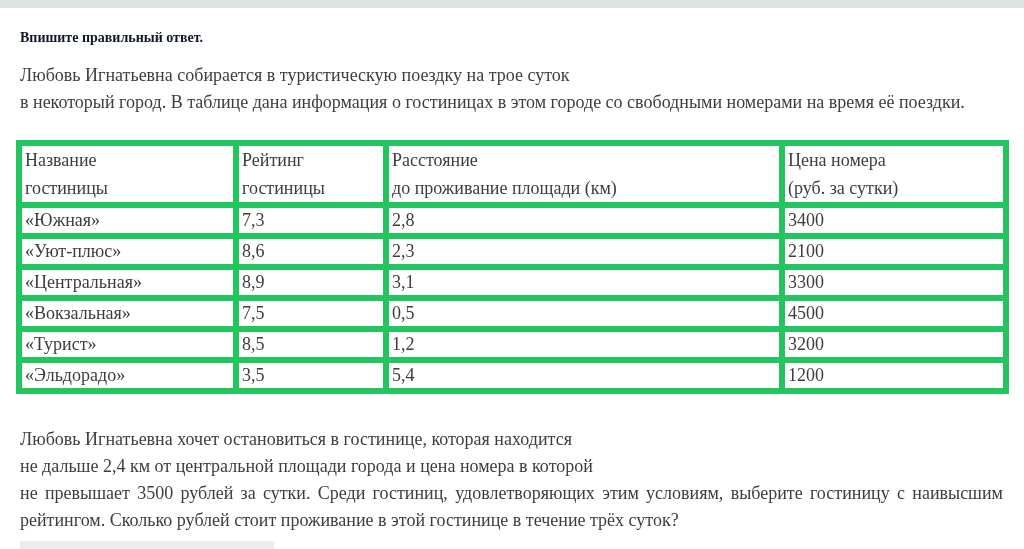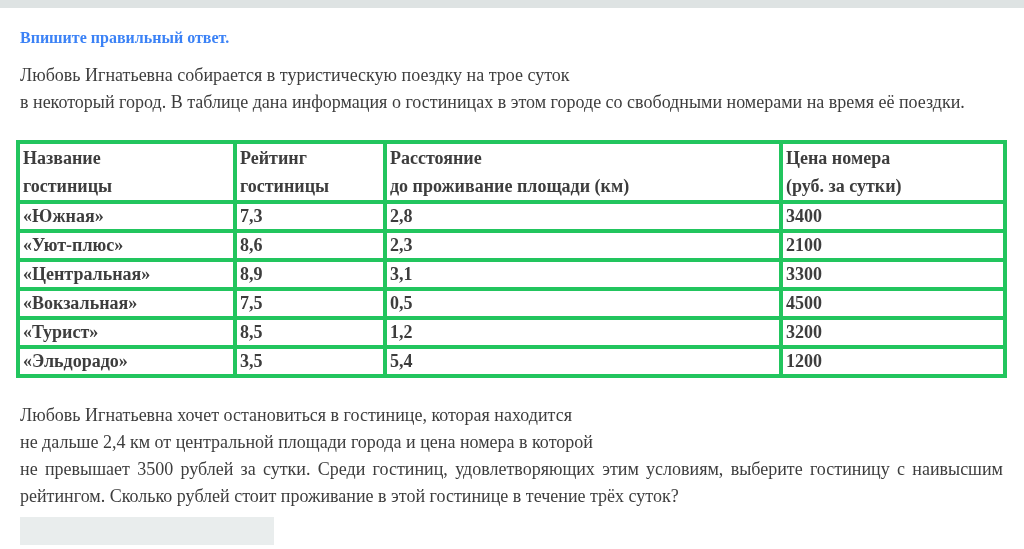--- a/index.html
+++ b/index.html
@@ -13,57 +13,57 @@
   .top-band {
     width: 1024px; height: 8px;
     background: #dee3e3;
   }
   .content {
     margin-left: 20px;
     width: 983px;
   }
   .page-title {
     margin-top: 19px;
-    font-size: 16px;
+    font-size: 14px;
     line-height: 22px;
     font-weight: bold;
-    color: #3b82f6;
+    color: #0f172a;
   }
   .intro {
     margin-top: 13px;
     font-size: 18px;
     line-height: 27px;
   }
   .intro span { display: block; }
   table.hotels {
     margin-left: -4px;
     margin-top: 24px;
     width: 987px;
     border-collapse: collapse;
     table-layout: fixed;
     border: 2px solid #454545;
   }
   table.hotels th, table.hotels td {
-    border: 4px solid #22c55e;
+    border: 6px solid #22c55e;
     font-size: 18px;
-    font-weight: bold;
+    font-weight: normal;
     text-align: left;
     vertical-align: top;
     padding: 0 0 0 3px;
     white-space: nowrap;
     overflow: hidden;
   }
   table.hotels th div { line-height: 28px; }
   table.hotels td { height: 25px; line-height: 25px; vertical-align: middle; }
   col.c1 { width: 217px; }
   col.c2 { width: 150px; }
   col.c3 { width: 396px; }
   col.c4 { width: 224px; }
   .question {
-    margin-top: 24px;
+    margin-top: 32px;
     font-size: 18px;
     line-height: 27px;
   }
   .question span { display: block; }
   .question .q-justify {
     text-align: justify;
     text-align-last: justify;
   }
   .answer-box {
     display: block;

